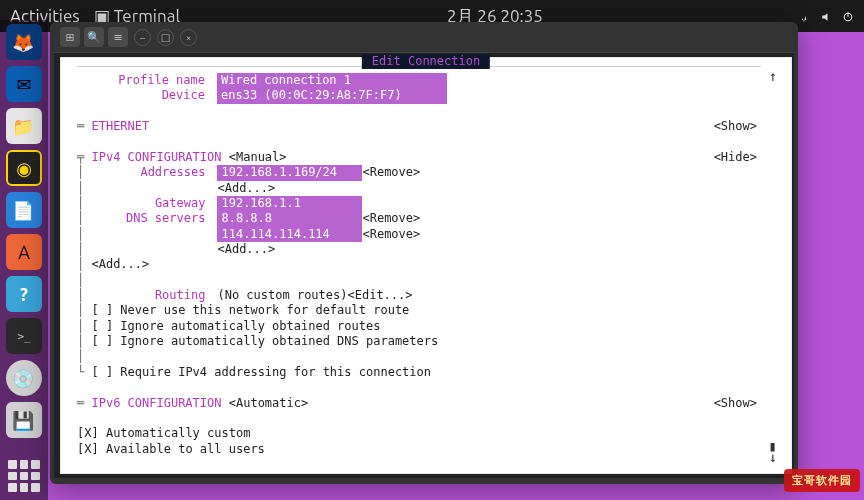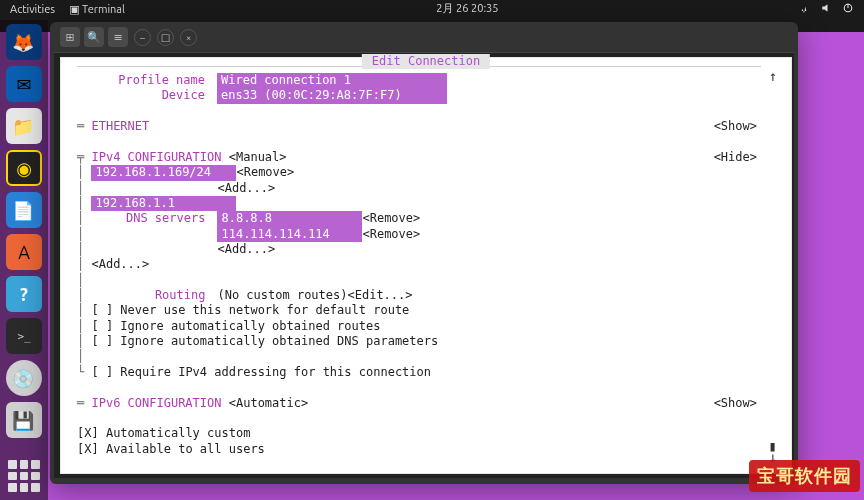--- a/index.html
+++ b/index.html
@@ -5,22 +5,22 @@
 * { margin:0; padding:0; box-sizing:border-box; }
 body {
   width:864px; height:500px;
   font-family:"Ubuntu","DejaVu Sans",sans-serif;
   background:#b853d8;
   overflow:hidden;
   position:relative;
 }
 .topbar {
   height:20px; background:#1a1a1a; color:#ddd;
-  display:flex; align-items:flex-end; padding:16px 10px;
-  font-size:11px;
+  display:flex; align-items:center; padding:16px 10px;
+  font-size:17px;
 }
 .topbar .left { display:flex; gap:14px; }
 .topbar .center { flex:1; text-align:center;margin-left:12px; }
 .topbar .right { display:flex; gap:10px; align-items:center; }
 .topbar .right svg { width:12px; height:12px; fill:#ddd; }
 .dock {
   position:absolute; left:0; top:20px; bottom:0; width:48px;
   background:rgba(20,10,20,0.55);
   display:flex; flex-direction:column; align-items:center;
   padding-top:4px; gap:6px;
@@ -74,37 +74,37 @@
 .nmtui {
   background:#fff;
   color:#222;
   position:relative;
   padding:8px 30px 16px 16px;
   line-height:1.28;
   border:1px solid #e8e8e8;
 }
 .nmtui .title-tab {
   position:absolute; top:-4px; left:50%; transform:translateX(-50%);
-  background:#e5e5e5; padding:0 10px; color:#b04ed0;
+  background:#0f172a; padding:0 10px; color:#b04ed0;
 }
 .hr { height:1px; background:#d0d0d0; margin-bottom:6px; }
 .row { display:flex; white-space:pre; }
 .lbl { width:140px; text-align:right; color:#b03ab5; padding-right:12px; }
 .inp { background:#b864d0; color:#ffffff; padding:0 4px; }
 .inp.w1 { display:inline-block; width:230px; }
 .inp.w2 { display:inline-block; width:145px; }
 .act { color:#222; }
 .section-head { color:#b03ab5; font-weight:500; }
 .eq { color:#666; }
 .r-col { position:absolute; right:34px; }
 .arrows-up { color:#333; position:absolute; right:14px; top:10px; font-size:14px; }
 .arrows-dn { color:#333; position:absolute; right:14px; bottom:10px; line-height:11px; font-size:14px; }
 .watermark { position:absolute; right:4px; bottom:8px;
   background:rgba(200,20,20,.92); color:#ffea90;
-  font-size:18px; font-weight:700; padding:4px 8px; border-radius:4px;
+  font-size:11px; font-weight:700; padding:4px 8px; border-radius:4px;
   letter-spacing:1px; }
 </style>
 </head>
 <body>
 
 <div class="topbar">
   <div class="left">
     <span>Activities</span>
     <span>
       <span>▣</span>
@@ -183,23 +183,23 @@
         <span class="eq">═ </span><span class="section-head">ETHERNET</span>
         <span class="r-col act">&lt;Show&gt;</span>
       </div>
       <div class="row">&nbsp;</div>
 
       <div class="row">
         <span class="eq">╤ </span><span class="section-head">IPv4 CONFIGURATION</span>
         <span> </span><span class="act">&lt;Manual&gt;</span>
         <span class="r-col act">&lt;Hide&gt;</span>
       </div>
-      <div class="row"><span class="eq">│ </span> <span class="inp w2">192.168.1.169/24</span>  <span class="act">&lt;Remove&gt;</span></div>
+      <div class="row"><span class="eq">│ </span><span class="lbl" style="width:126px">Addresses</span> <span class="inp w2">192.168.1.169/24</span>  <span class="act">&lt;Remove&gt;</span></div>
       <div class="row"><span class="eq">│ </span><span class="lbl" style="width:126px"></span> <span class="act">&lt;Add...&gt;</span></div>
-      <div class="row"><span class="eq">│ </span> <span class="inp w2">192.168.1.1</span></div>
+      <div class="row"><span class="eq">│ </span><span class="lbl" style="width:126px">Gateway</span> <span class="inp w2">192.168.1.1</span></div>
       <div class="row"><span class="eq">│ </span><span class="lbl" style="width:126px">DNS servers</span> <span class="inp w2">8.8.8.8</span>  <span class="act">&lt;Remove&gt;</span></div>
       <div class="row"><span class="eq">│ </span><span class="lbl" style="width:126px"></span> <span class="inp w2">114.114.114.114</span>  <span class="act">&lt;Remove&gt;</span></div>
       <div class="row"><span class="eq">│ </span><span class="lbl" style="width:126px"></span> <span class="act">&lt;Add...&gt;</span></div>
       <div class="row"><span class="eq">│ </span> <span class="act">&lt;Add...&gt;</span></div>
       <div class="row"><span class="eq">│ </span></div>
       <div class="row"><span class="eq">│ </span><span class="lbl" style="width:126px">Routing</span> <span>(No custom routes)</span> <span class="act">&lt;Edit...&gt;</span></div>
       <div class="row"><span class="eq">│ </span><span>[ ] </span><span>Never use this network for default route</span></div>
       <div class="row"><span class="eq">│ </span><span>[ ] </span><span>Ignore automatically obtained routes</span></div>
       <div class="row"><span class="eq">│ </span><span>[ ] </span><span>Ignore automatically obtained DNS parameters</span></div>
       <div class="row"><span class="eq">│ </span></div>

